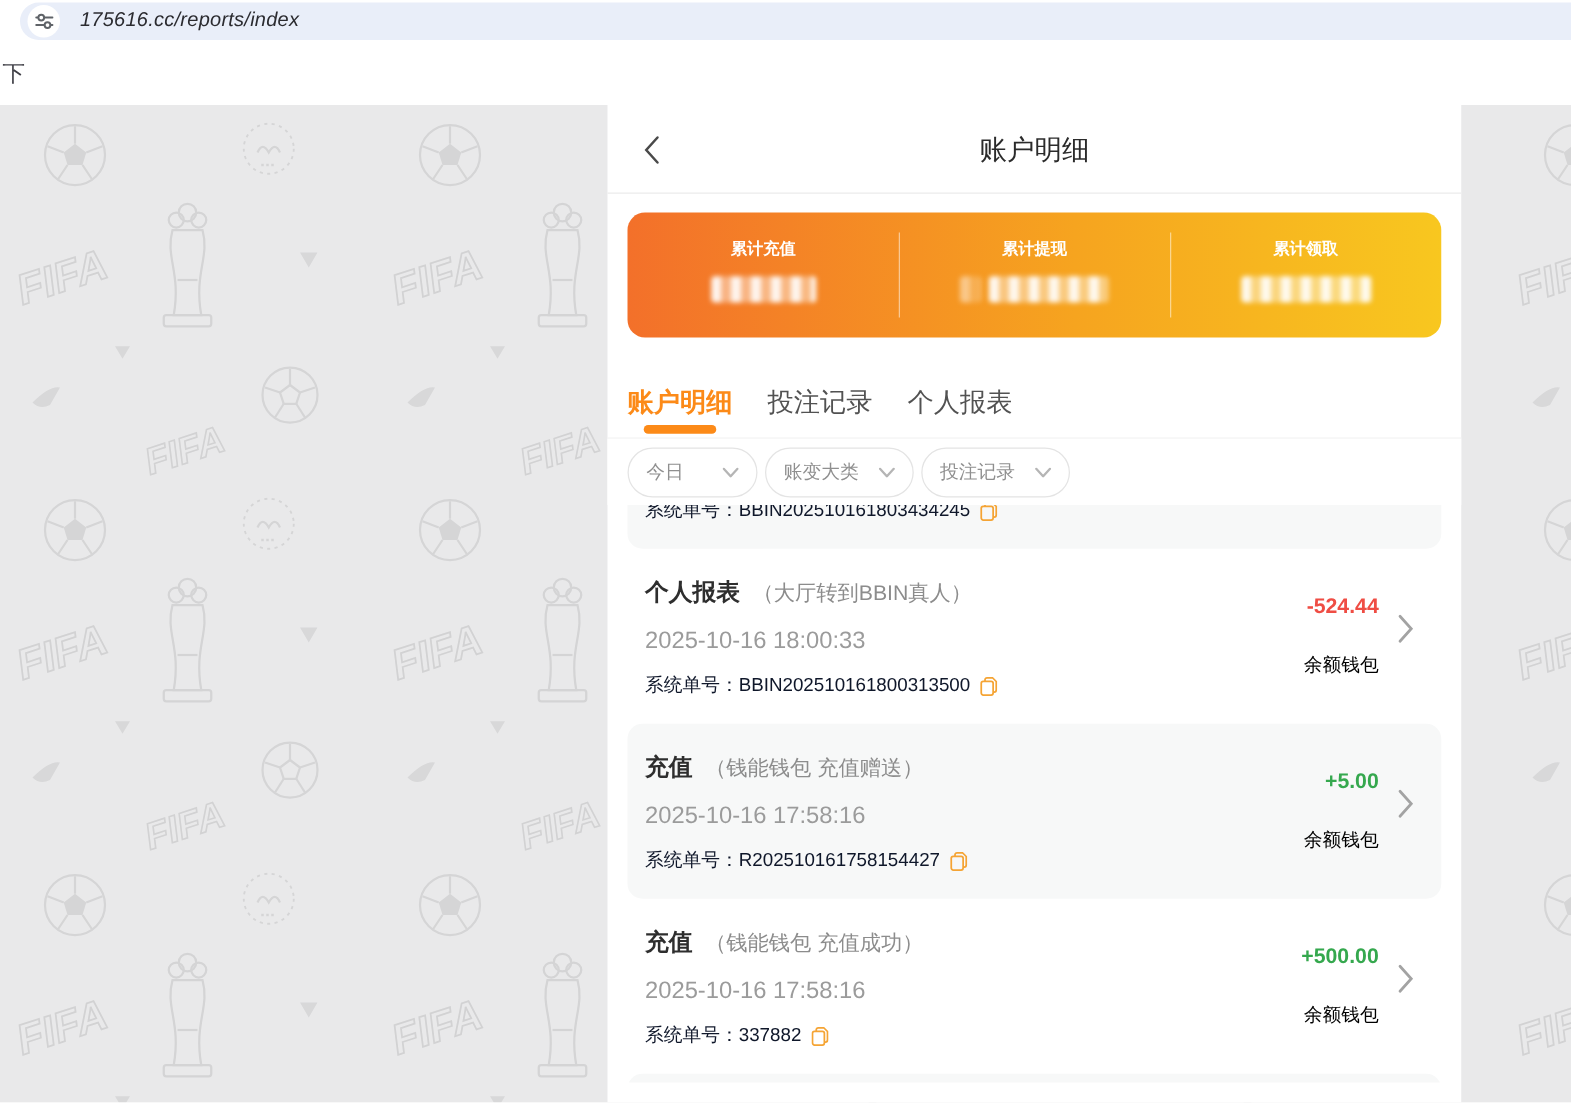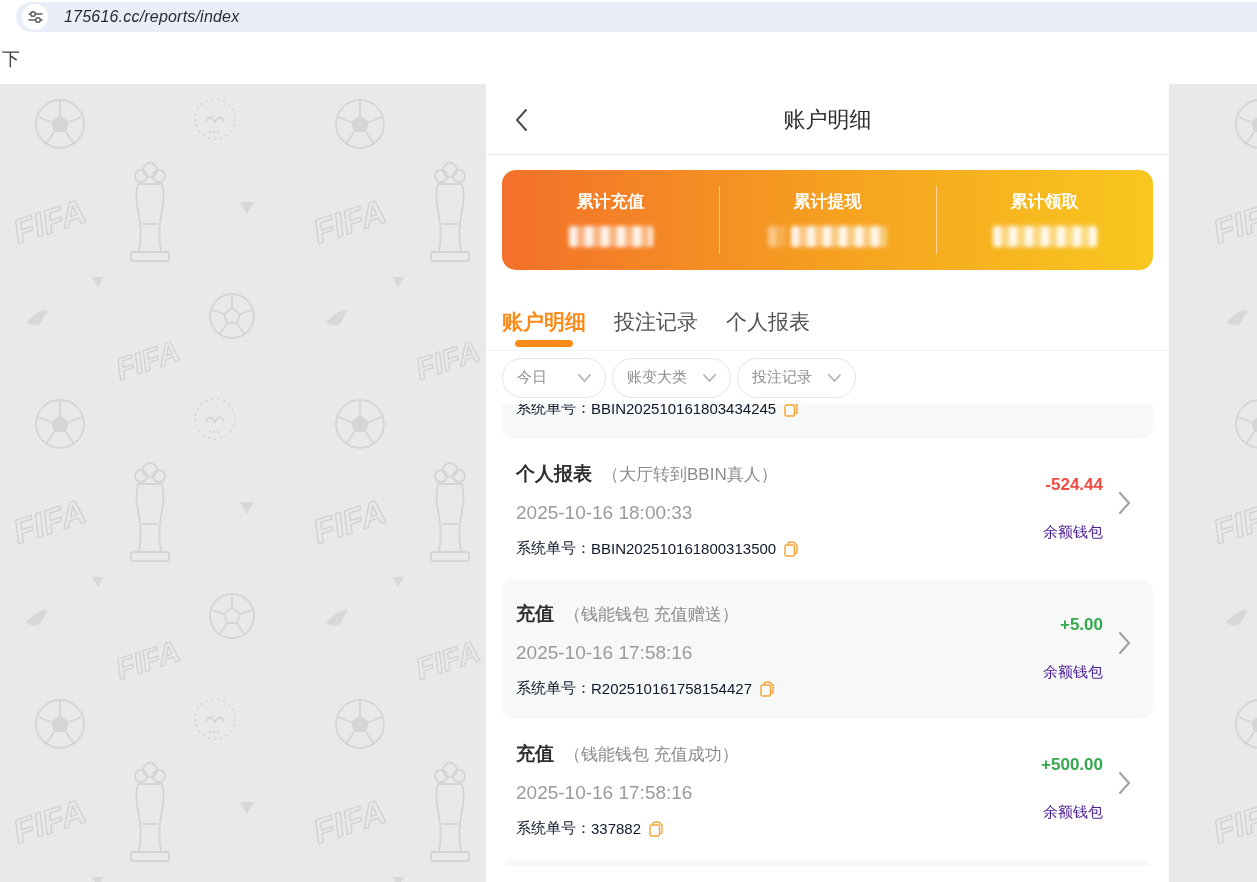--- a/index.html
+++ b/index.html
@@ -25,21 +25,21 @@
 
   .panel-header { position:relative; height:71px; border-bottom:1px solid #ececec; }
   .back-btn { position:absolute; left:28px; top:24px; width:24px; height:24px; cursor:pointer; }
   .panel-title { text-align:center; line-height:71px; font-size:22px; color:#2b2b2b; }
 
   
   .stats-card { position:relative; margin:15px 16px 0; height:100px; border-radius:14px;
     background:linear-gradient(90deg, var(--card_gradient_start), #f6a41f 55%, var(--card_gradient_end));
     display:flex; }
   .stat-col { flex:1; display:flex; flex-direction:column; align-items:center; }
-  .stat-label { margin-top:20px; font-size:17px; font-weight:bold; color:#fff; }
+  .stat-label { margin-top:20px; font-size:13px; font-weight:bold; color:#fff; }
   .stat-blob-row { margin-top:13px; display:flex; align-items:center; gap:6px; }
   .blob { height:21px; border-radius:3px;
     background-image:repeating-linear-gradient(90deg, rgba(255,255,255,.92) 0 8px, rgba(255,255,255,.42) 8px 16px);
     filter:blur(2.2px); }
   .blob.pre { width:17px; opacity:.5; }
   .stat-divider { position:absolute; top:16px; bottom:16px; width:1px; background:rgba(255,255,255,.5); }
   .stat-divider.d1 { left:33.3%; } .stat-divider.d2 { left:66.6%; }
 
   
   .tabs { display:flex; gap:28px; padding:38px 16px 0; border-bottom:1px solid #f1f1f1; }
@@ -65,21 +65,21 @@
   .row-title { position:absolute; top:22px; left:14px; font-size:19px; font-weight:bold;
     color:#2e2e2e; white-space:nowrap; }
   .row-subtitle { font-weight:normal; font-size:17px; color:#8c8c8c; margin-left:10px; }
   .row-time { position:absolute; top:63px; left:14px; font-size:19px; color:#9b9b9b; }
   .row-order { position:absolute; top:100px; left:14px; font-size:15px; color:#0f172a;
     display:flex; align-items:center; }
   .copy-btn { margin-left:8px; cursor:pointer; display:inline-flex; }
   .row-amount { position:absolute; top:36px; right:50px; font-size:17px; font-weight:bold; }
   .row-amount.neg { color:var(--negative); }
   .row-amount.pos { color:var(--positive); }
-  .row-wallet { position:absolute; top:84px; right:50px; font-size:15px; color:#4c1d95; }
+  .row-wallet { position:absolute; top:84px; right:50px; font-size:15px; color:#000000; }
   .row-chev { position:absolute; top:52px; right:22px; }
 </style>
 </head>
 <body>
 
 <div class="stage">
 
   <div class="addr-bar">
     <div class="addr-pill">
       <div class="addr-icon-circle">

